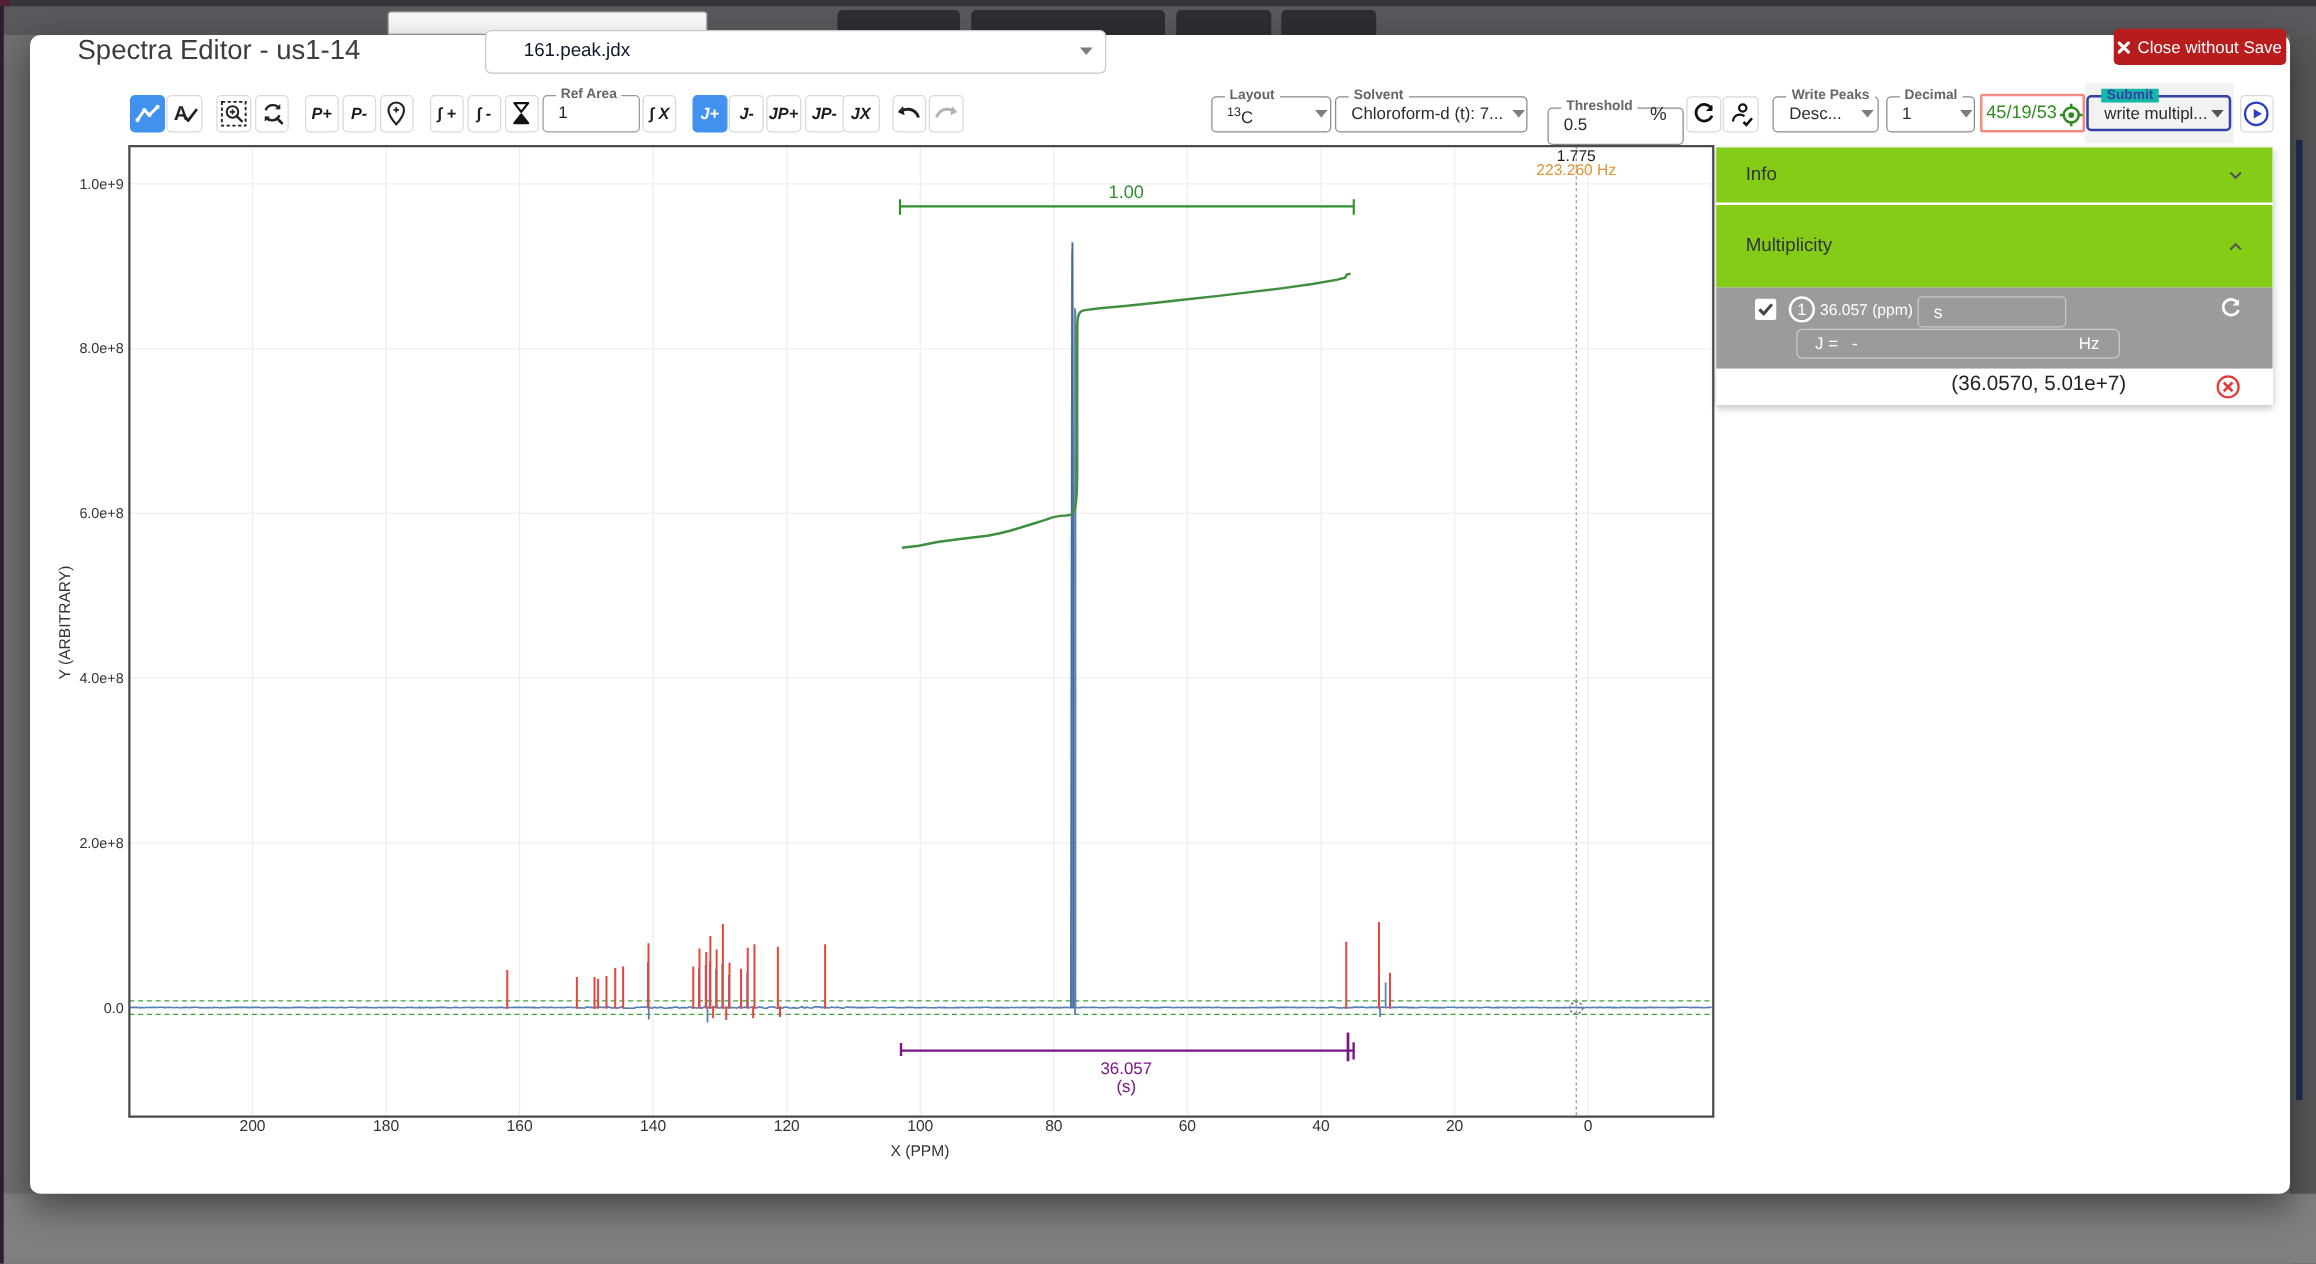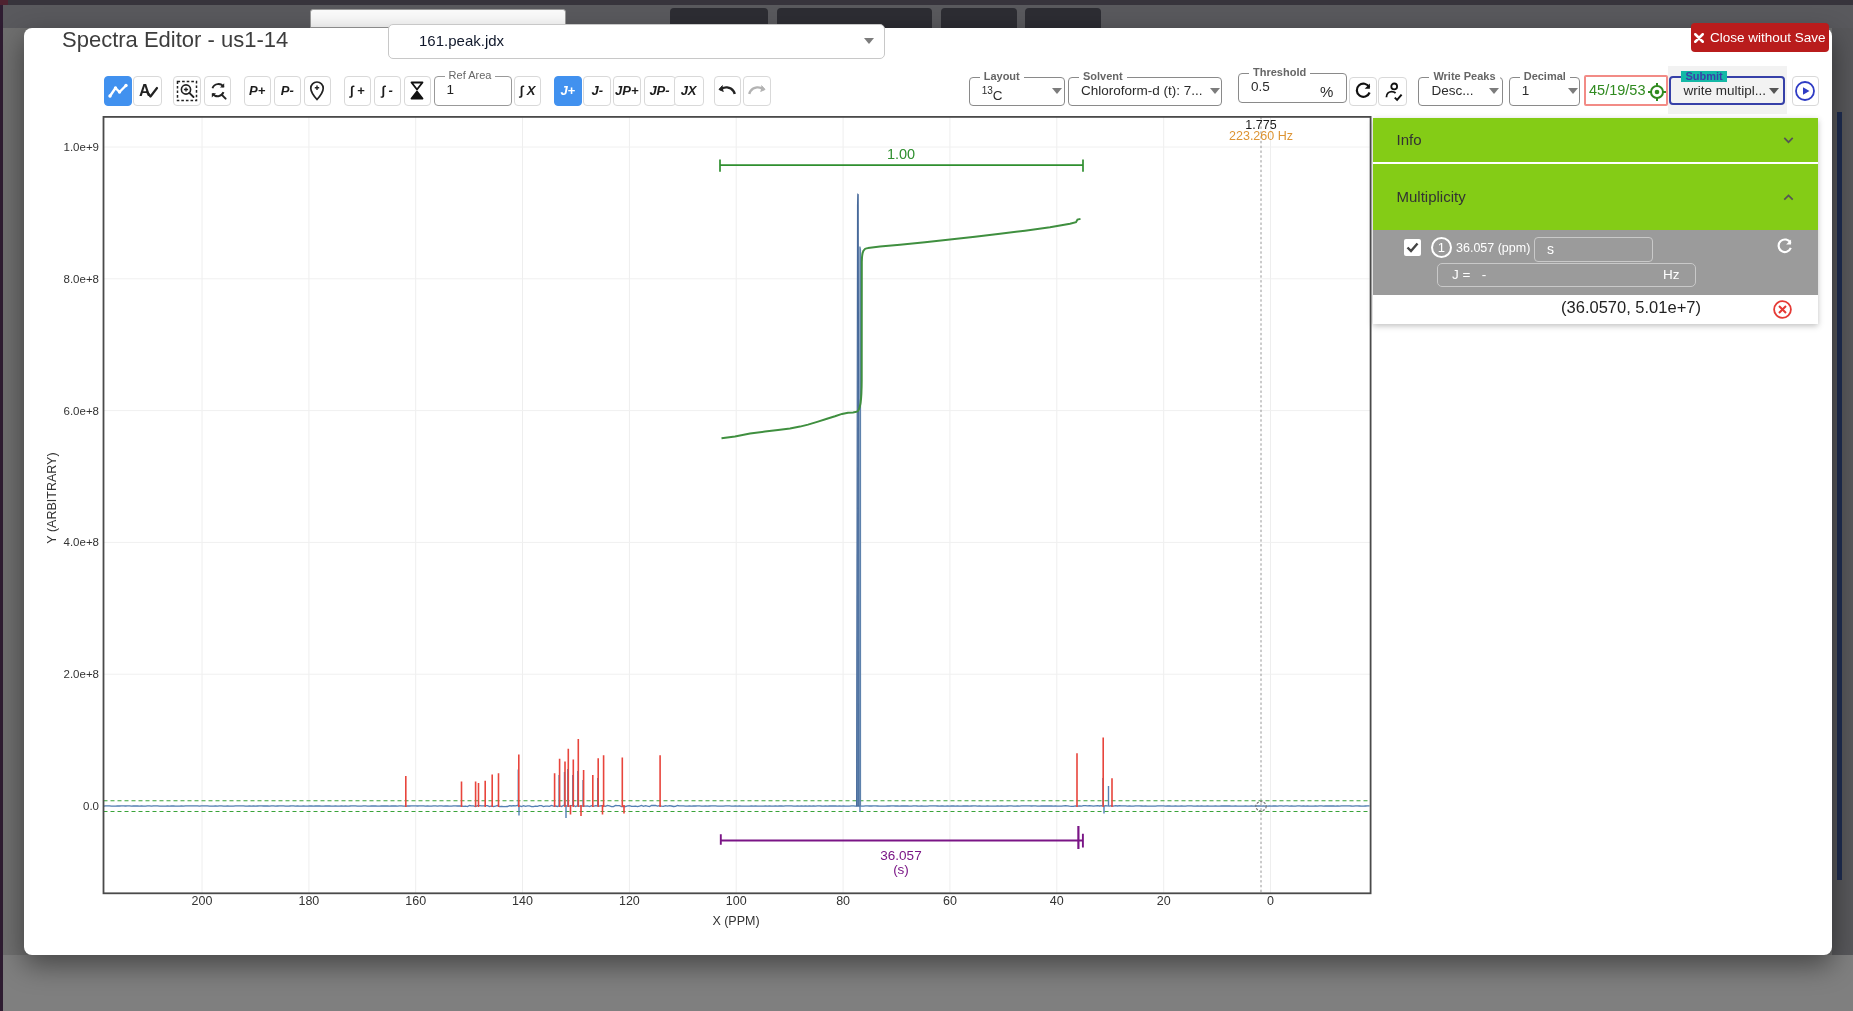--- a/index.html
+++ b/index.html
@@ -76,21 +76,21 @@
   </div>
 <div class="btn" style="left:343.7px;width:27.3px;"><span style="font-style:italic">∫</span>&nbsp;+</div>
 <div class="btn" style="left:373.5px;width:27.3px;"><span style="font-style:italic">∫</span>&nbsp;-</div>
 <div class="btn" style="left:403.5px;width:27.7px;">
     <svg width="18" height="21" viewBox="0 0 18 21">
       <path d="M3.5 2.5H14.5L9 9.5Z" fill="none" stroke="#111" stroke-width="1.8" stroke-linejoin="round"></path>
       <path d="M9 11.5L14.5 18.5H3.5Z" fill="#111" stroke="#111" stroke-width="1.8" stroke-linejoin="round"></path>
     </svg>
   </div>
 <div class="fs" style="left:433.6px;top:76px;width:78px;height:30px;border-color:#999">
-    <span class="lab" style="font-weight:normal">Ref Area</span>
+    <span class="lab" style="font-weight:bold">Ref Area</span>
     <span class="val" style="font-size:13.5px;color:#222">1</span>
   </div>
 <div class="btn" style="left:513.7px;width:27.8px;"><span style="font-style:italic">∫</span>&nbsp;X</div>
 <div class="btn act" style="left:553.8px;width:28px;">J+</div>
 <div class="btn" style="left:583.2px;width:28.2px;">J-</div>
 <div class="btn" style="left:613.0px;width:27.6px;">JP+</div>
 <div class="btn" style="left:643.5px;width:32px;">JP-</div>
 <div class="btn" style="left:673.6px;width:30px;">JX</div>
 <div class="btn" style="left:713.5px;width:27.6px;">
     <svg width="22" height="18" viewBox="0 0 22 18">
@@ -107,21 +107,21 @@
 <div class="fs" style="left:968.7px;top:76.8px;width:96.8px">
     <span class="lab" style="color:#666">Layout</span>
     <span class="val"><sup style="font-size:10px">13</sup>C</span>
   </div>
 <div class="caret" style="left:1051.5px;top:88px"></div>
 <div class="fs" style="left:1068px;top:76.8px;width:154px">
     <span class="lab" style="color:#666">Solvent</span>
     <span class="val">Chloroform-d (t): 7...</span>
   </div>
 <div class="caret" style="left:1210.2px;top:88px"></div>
-<div class="fs" style="left:1238px;top:73px;width:108.8px">
+<div class="fs" style="left:1238px;top:86px;width:108.8px">
     <span class="lab" style="color:#666">Threshold</span>
     <span class="val">0.5</span>
   </div>
 <div class="abs" style="left:1320px;top:76.8px;width:24px;height:29.5px;line-height:29.5px;font-size:15px;color:#2b2b2b">%</div>
 <div class="btn" style="left:1348.5px;top:76.8px;width:28.6px;font-style:normal">
     <svg width="22" height="22" viewBox="0 0 22 22">
       <path d="M17.3 6.2A6.6 6.6 0 1 0 17.6 11.5" fill="none" stroke="#111" stroke-width="2.2"></path>
       <path d="M17.9 2.6v5.2h-5.2z" fill="#111"></path>
     </svg>
   </div>

